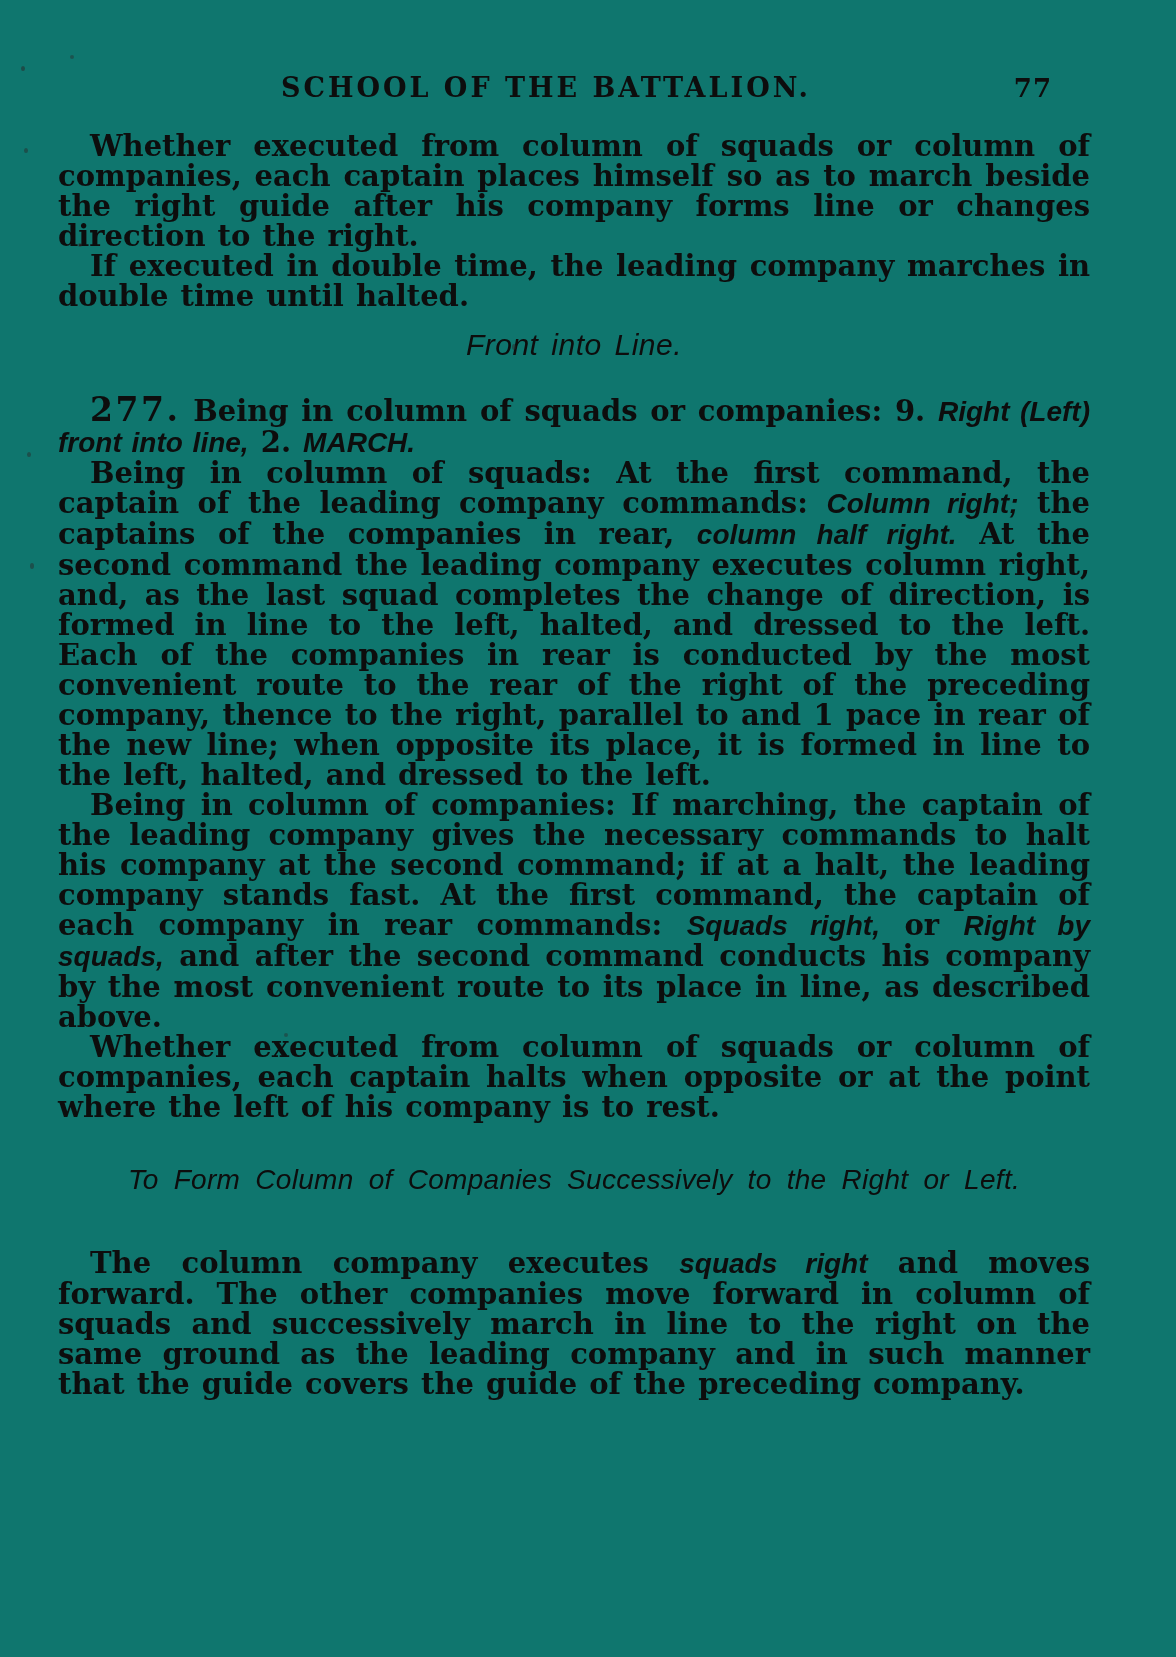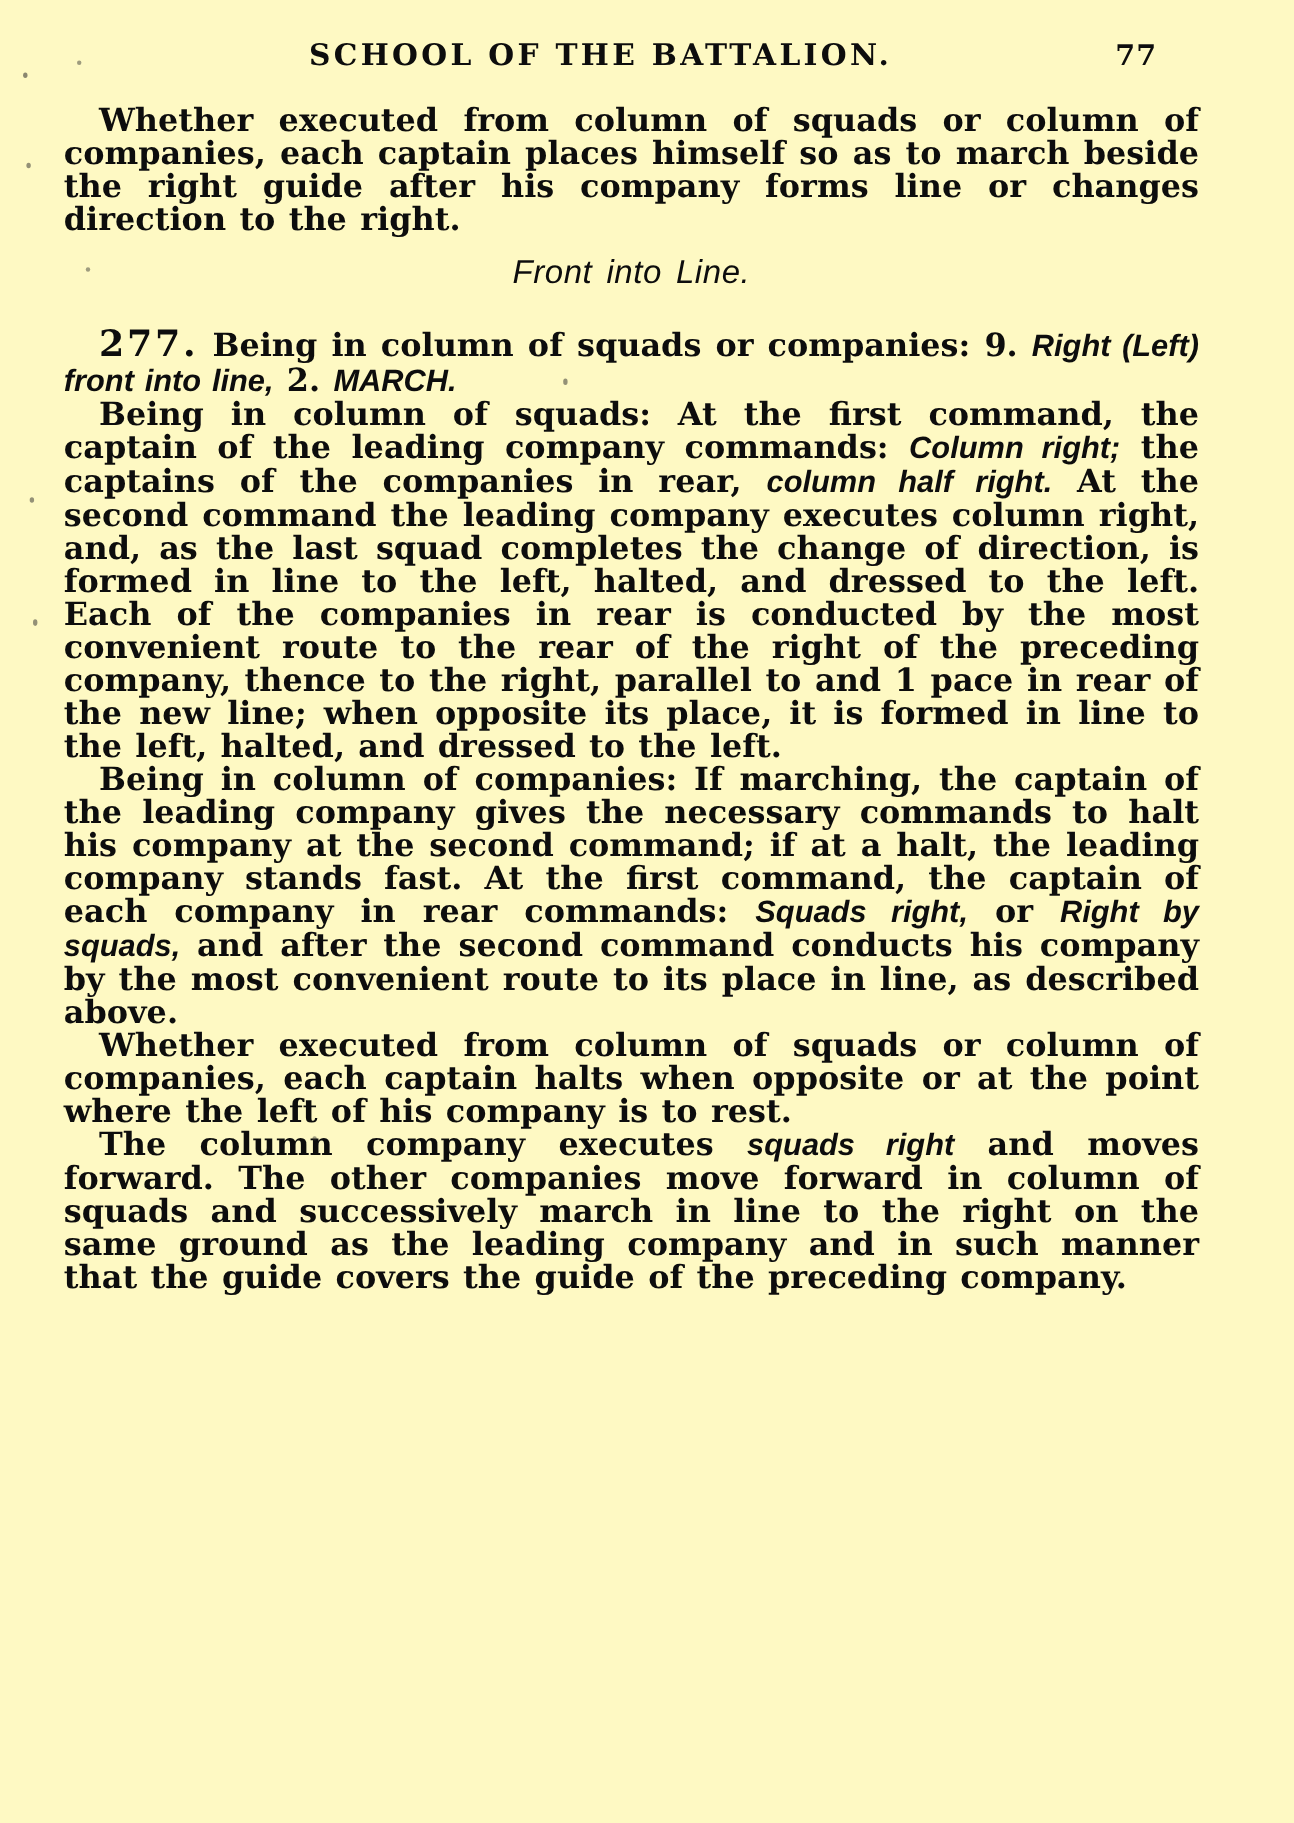--- a/index.html
+++ b/index.html
@@ -5,23 +5,23 @@
   html, body {
     margin: 0;
     padding: 0;
     background: #e8e8e8;
   }
   .page {
     position: relative;
     width: 1176px;
     height: 1657px;
     margin: 0 auto;
-    background: #fef9c3;
+    background: #0f766e;
     box-sizing: border-box;
-    padding: 34px 86px 0 58px;
+    padding: 71px 86px 0 58px;
     overflow: hidden;
     font-family: "DejaVu Serif", serif;
     font-weight: bold;
     color: #0d0d0d;
   }
   
   .header {
     position: relative;
     height: 34px;
     margin-bottom: 26px;
@@ -96,25 +96,27 @@
 
 <div class="page">
 
   <div class="header">
     <span class="title">SCHOOL OF THE BATTALION.</span>
     <span class="page-num">77</span>
   </div>
 
   <div class="page-body">
       <p class="body-para"><span class="run-plain">Whether executed from column of squads or column of companies, each captain places himself so as to march beside the right guide after his company forms line or changes direction to the right.</span></p>
+      <p class="body-para"><span class="run-plain">If executed in double time, the leading company marches in double time until halted.</span></p>
       <h2 class="heading sub"><span class="run-plain">Front into Line.</span></h2>
       <p class="body-para"><span class="run-num">277.</span><span class="run-plain"> Being in column of squads or companies: 9. </span><span class="run-cmd">Right (Left) front into line,</span><span class="run-plain"> 2. </span><span class="run-cmd">MARCH.</span></p>
       <p class="body-para"><span class="run-plain">Being in column of squads: At the first command, the captain of the leading company commands: </span><span class="run-cmd">Column right;</span><span class="run-plain"> the captains of the companies in rear, </span><span class="run-cmd">column half right.</span><span class="run-plain"> At the second command the leading company executes column right, and, as the last squad completes the change of direction, is formed in line to the left, halted, and dressed to the left. Each of the companies in rear is conducted by the most convenient route to the rear of the right of the preceding company, thence to the right, parallel to and 1 pace in rear of the new line; when opposite its place, it is formed in line to the left, halted, and dressed to the left.</span></p>
       <p class="body-para"><span class="run-plain">Being in column of companies: If marching, the captain of the leading company gives the necessary commands to halt his company at the second command; if at a halt, the leading company stands fast. At the first command, the captain of each company in rear commands: </span><span class="run-cmd">Squads right,</span><span class="run-plain"> or </span><span class="run-cmd">Right by squads,</span><span class="run-plain"> and after the second command conducts his company by the most convenient route to its place in line, as described above.</span></p>
       <p class="body-para"><span class="run-plain">Whether executed from column of squads or column of companies, each captain halts when opposite or at the point where the left of his company is to rest.</span></p>
+      <h2 class="heading wide"><span class="run-plain">To Form Column of Companies Successively to the Right or Left.</span></h2>
       <p class="body-para"><span class="run-plain">The column company executes </span><span class="run-cmd">squads right</span><span class="run-plain"> and moves forward. The other companies move forward in column of squads and successively march in line to the right on the same ground as the leading company and in such manner that the guide covers the guide of the preceding company.</span></p>
     </div>
 
   <div class="speck" style="left:21px; top:66px;  width:4px; height:5px; opacity:.55;"></div>
   <div class="speck" style="left:70px; top:55px;  width:4px; height:4px; opacity:.45;"></div>
   <div class="speck" style="left:24px; top:148px; width:4px; height:5px; opacity:.5;"></div>
   <div class="speck" style="left:78px; top:243px; width:4px; height:4px; opacity:.45;"></div>
   <div class="speck" style="left:27px; top:452px; width:4px; height:5px; opacity:.5;"></div>
   <div class="speck" style="left:30px; top:563px; width:4px; height:6px; opacity:.5;"></div>
   <div class="speck" style="left:512px; top:344px; width:4px; height:6px; opacity:.5;"></div>

